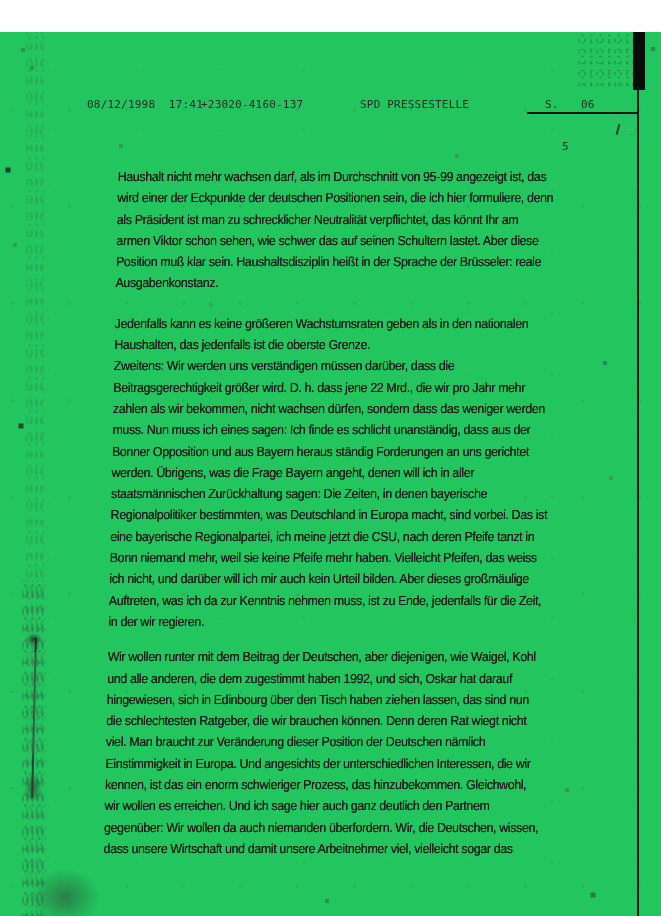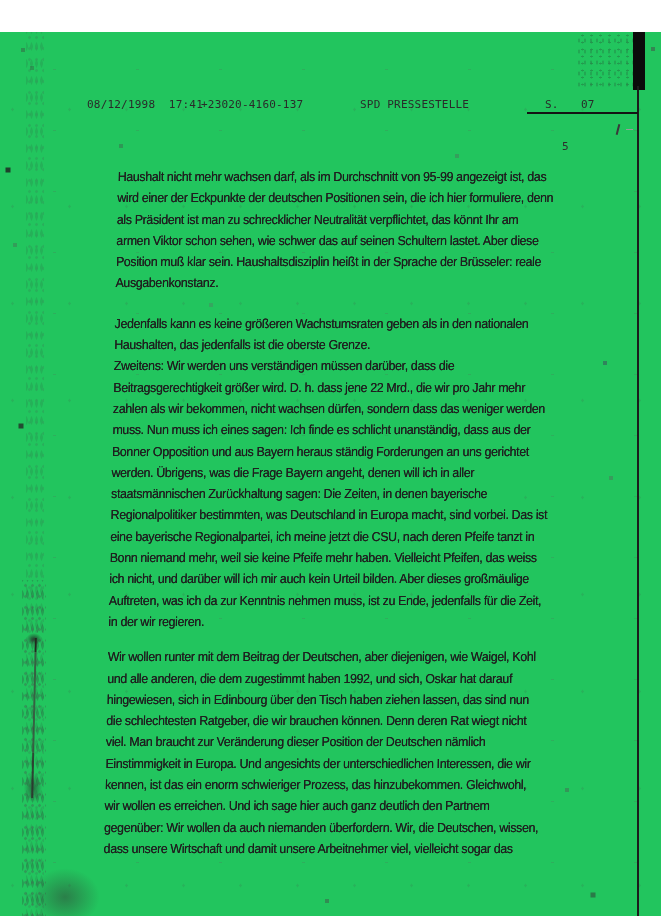--- a/index.html
+++ b/index.html
@@ -129,21 +129,21 @@
   <div class="left-noise lower"></div>
   <div class="tr-noise"></div>
   <div class="top-right-bar"></div>
   <div class="right-line"></div>
 
   <div>
     <span class="fh fh-date">08/12/1998  17:41</span>
     <span class="fh fh-number">+23020-4160-137</span>
     <span class="fh fh-sender">SPD PRESSESTELLE</span>
     <span class="fh fh-plabel">S.</span>
-    <span class="fh fh-pvalue">07</span>
+    <span class="fh fh-pvalue">06</span>
     <div class="header-rule"></div>
   </div>
 
   <div class="slash-mark"></div>
   <div class="slash-dash"></div>
 
   <div class="page-number">5</div>
 
   <div class="textblock">
     <div class="para" data-para="0">

